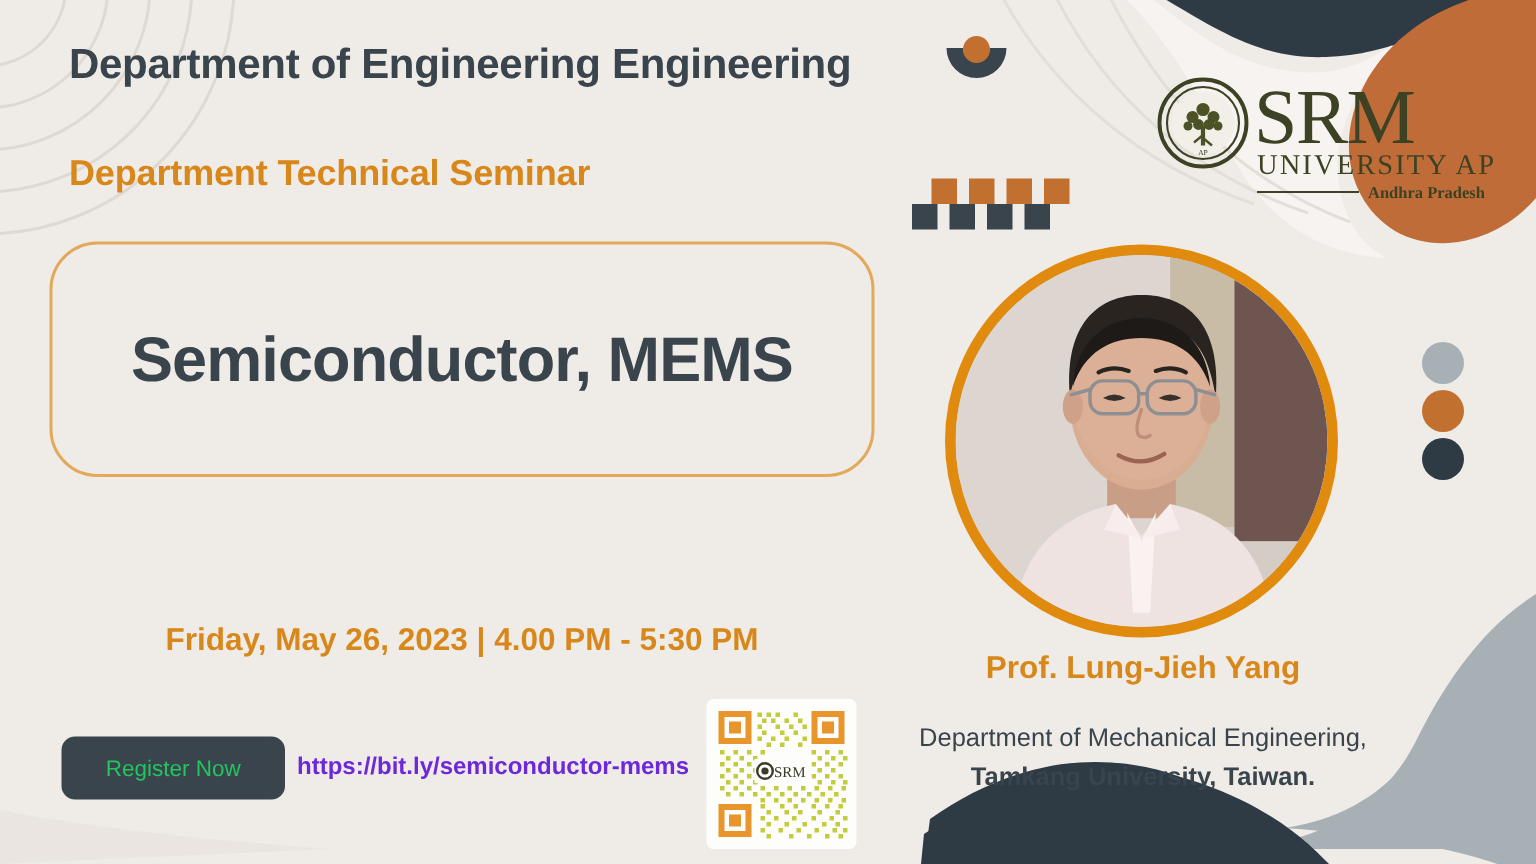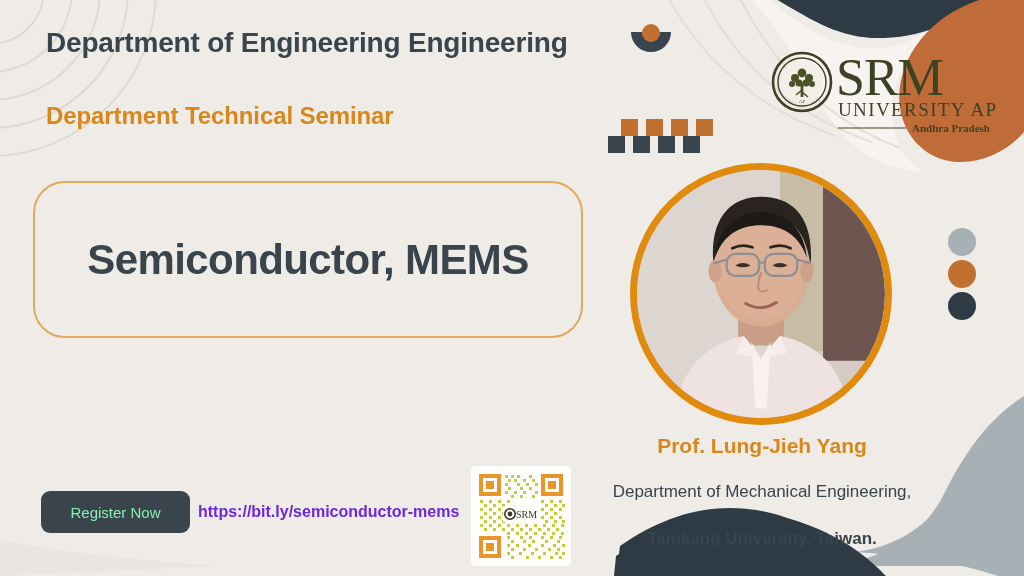--- a/index.html
+++ b/index.html
@@ -56,21 +56,20 @@
     top: 161px;
     width: 550px;
     height: 157px;
     border: 2px solid #E2A95A;
     border-radius: 32px;
     box-sizing: border-box;
     display: flex;
     flex-direction: column;
     align-items: center;
     justify-content: center;
-    margin-top: 20px;
   }
   .title-line {
     font-size: 42px;
     font-weight: bold;
     color: #39444C;
     line-height: 1.28;
     text-align: center;
     letter-spacing: -0.6px;
     white-space: nowrap;
   }
@@ -102,21 +101,21 @@
   
   .register-btn {
     position: absolute;
     left: 41px;
     top: 491px;
     width: 149px;
     height: 42px;
     background: #39444C;
     border-radius: 9px;
     border: none;
-    color: #86efac;
+    color: #22c55e;
     font-family: "Liberation Sans", sans-serif;
     font-size: 15px;
     cursor: pointer;
     padding: 0;
   }
   .reg-url {
     position: absolute;
     left: 198px;
     top: 503px;
     font-size: 16px;
@@ -178,21 +177,20 @@
   .speaker-aff2 {
     position: absolute;
     left: 570px;
     top: 508px;
     width: 384px;
     text-align: center;
     font-size: 17px;
     font-weight: bold;
     color: #39444C;
     white-space: nowrap;
-    margin-top: 21px;
   }
 
   
   .srm-logo {
     position: absolute;
     left: 766px;
     top: 40px;
     width: 250px;
     height: 95px;
   }
@@ -241,20 +239,21 @@
     <path fill="#EAE5E0" d="M 0 540 C 60 552 140 560 220 566 L 0 576 Z"></path>
   </svg>
 
   <div class="dept-line">Department of Engineering Engineering</div>
   <div class="seminar-line">Department Technical Seminar</div>
 
   <div class="title-box">
     <div class="title-line">Semiconductor, MEMS</div>
   </div>
 
+  <div class="dt-value">Friday, May 26, 2023 | 4.00 PM - 5:30 PM</div>
 
   <button class="register-btn">Register Now</button>
 
   <a class="reg-url" href="#" style="text-decoration:none">https://bit.ly/semiconductor-mems</a>
 
   <div class="qr-wrap">
     <svg viewBox="0 0 100 100">
       <rect x="0" y="0" width="100" height="100" fill="#FDFDFB"></rect>
 
       <g fill="#E8952B">

